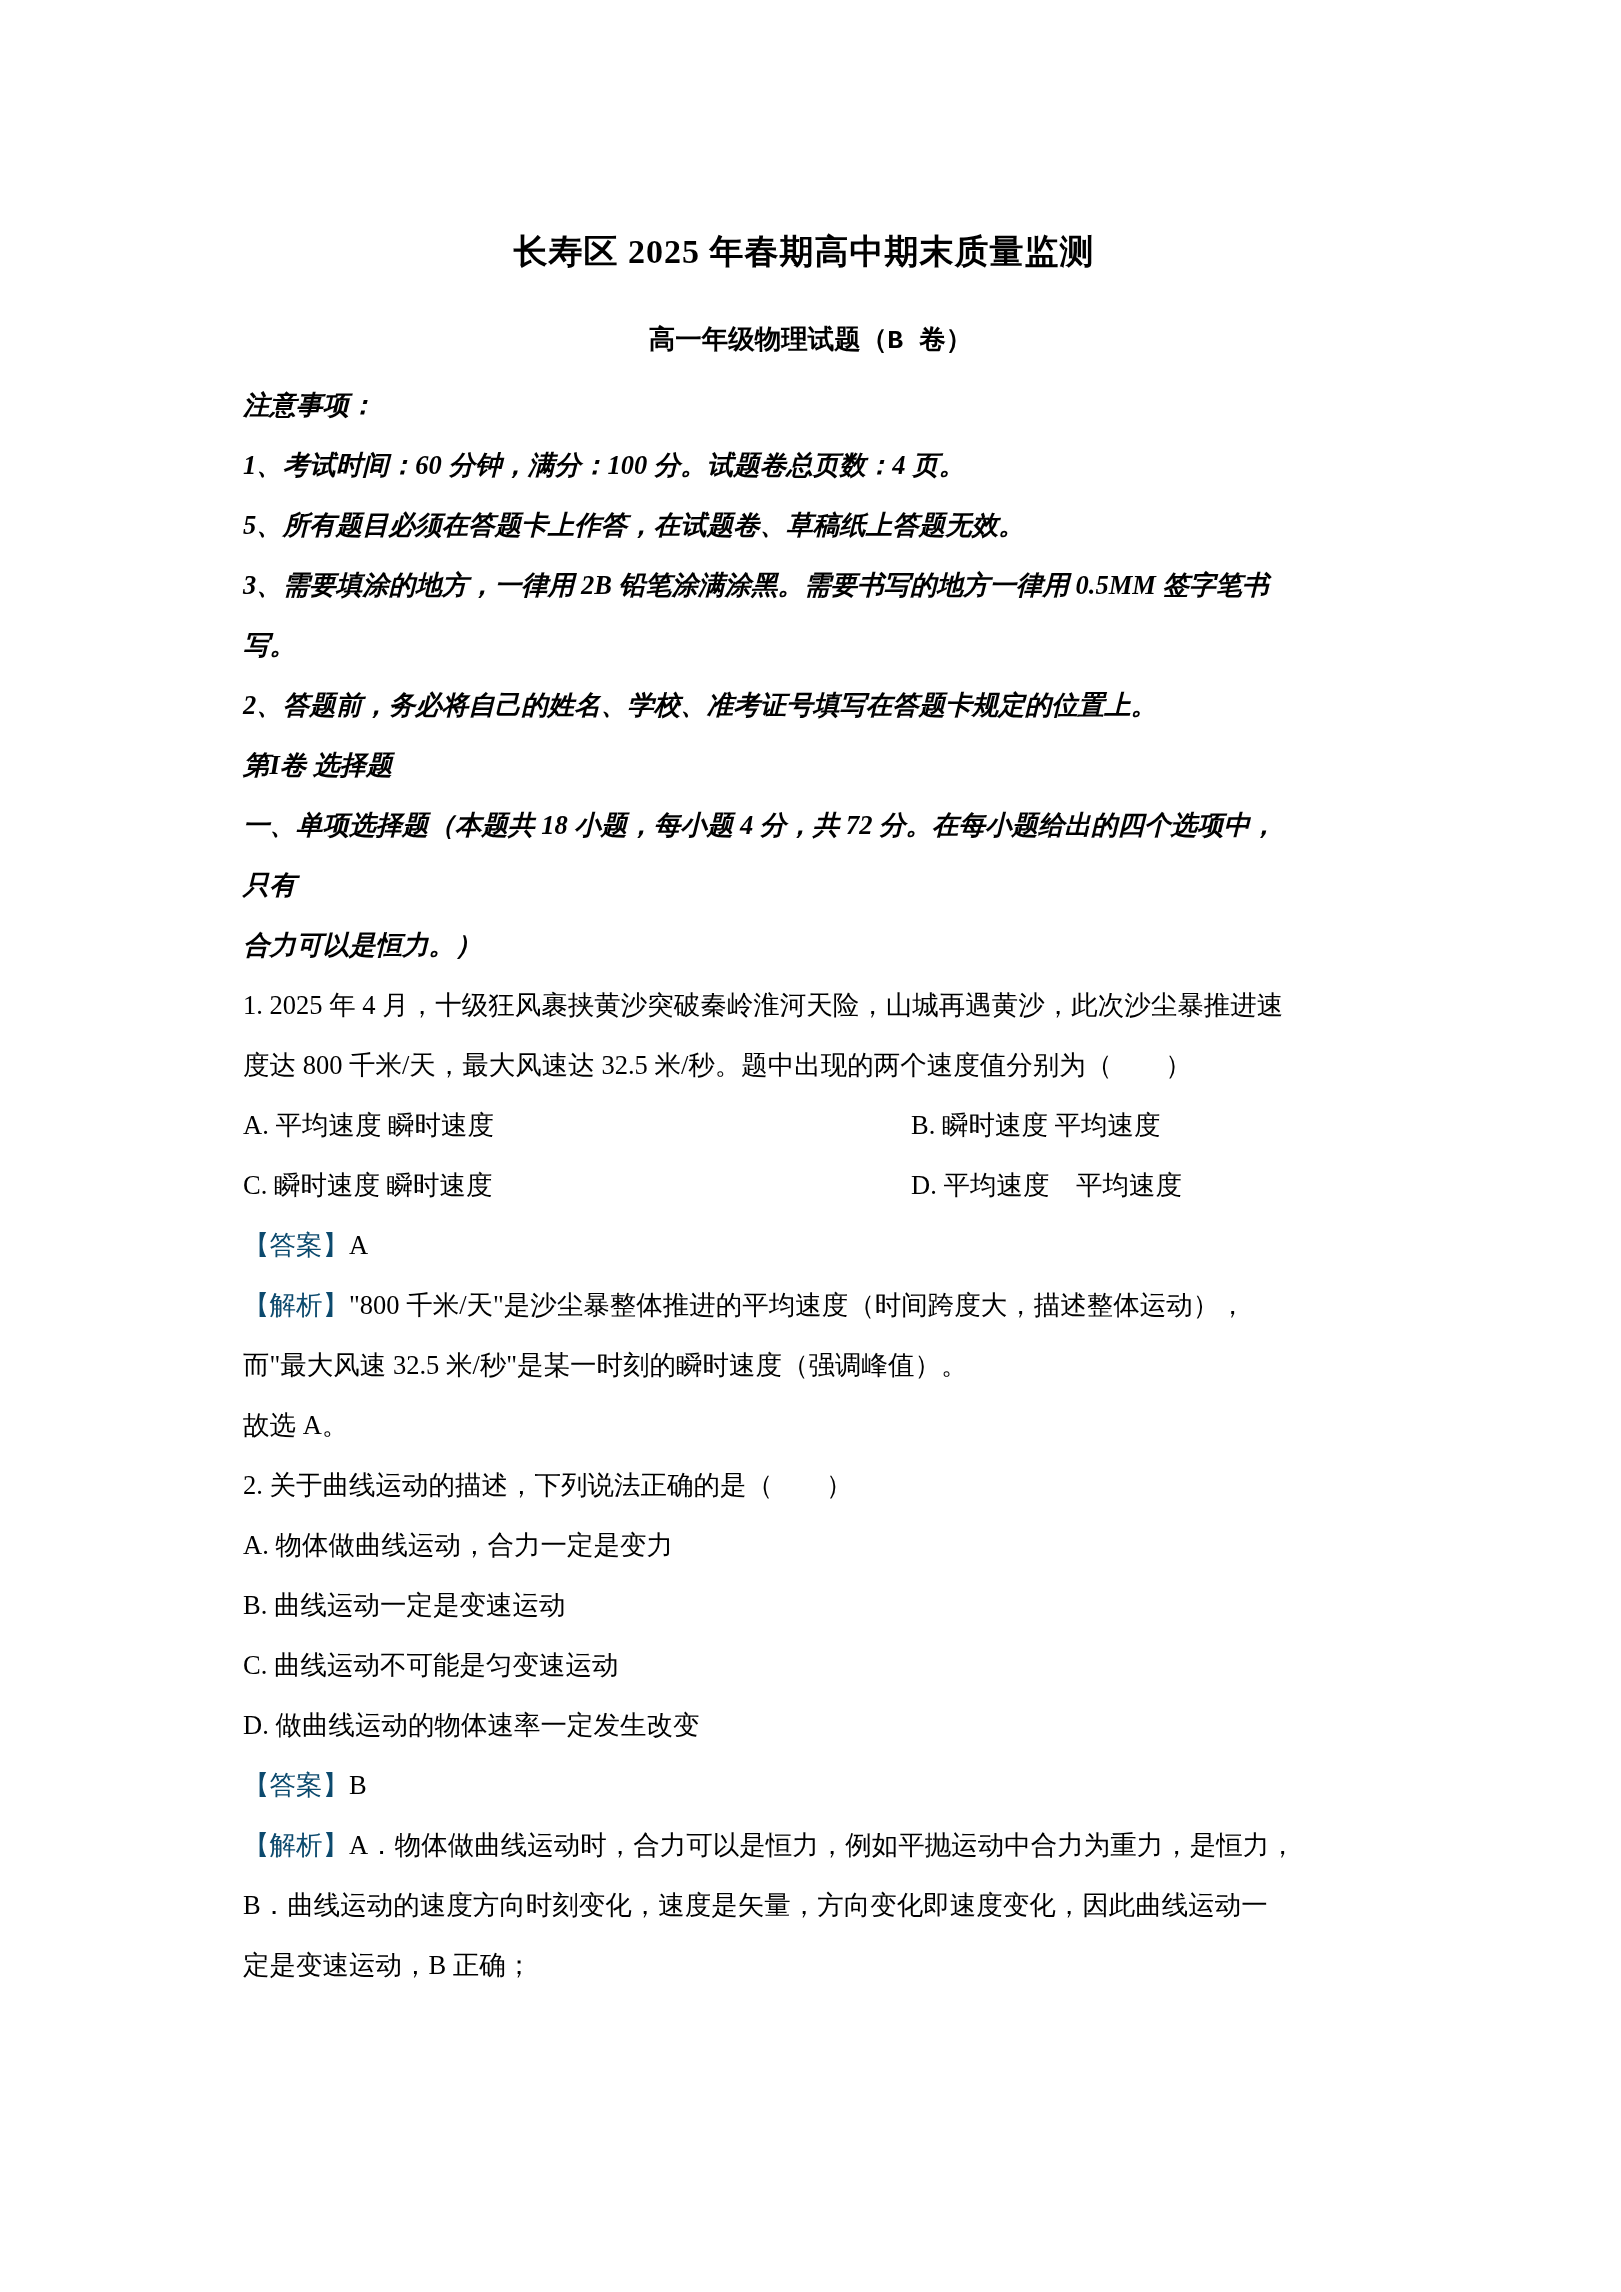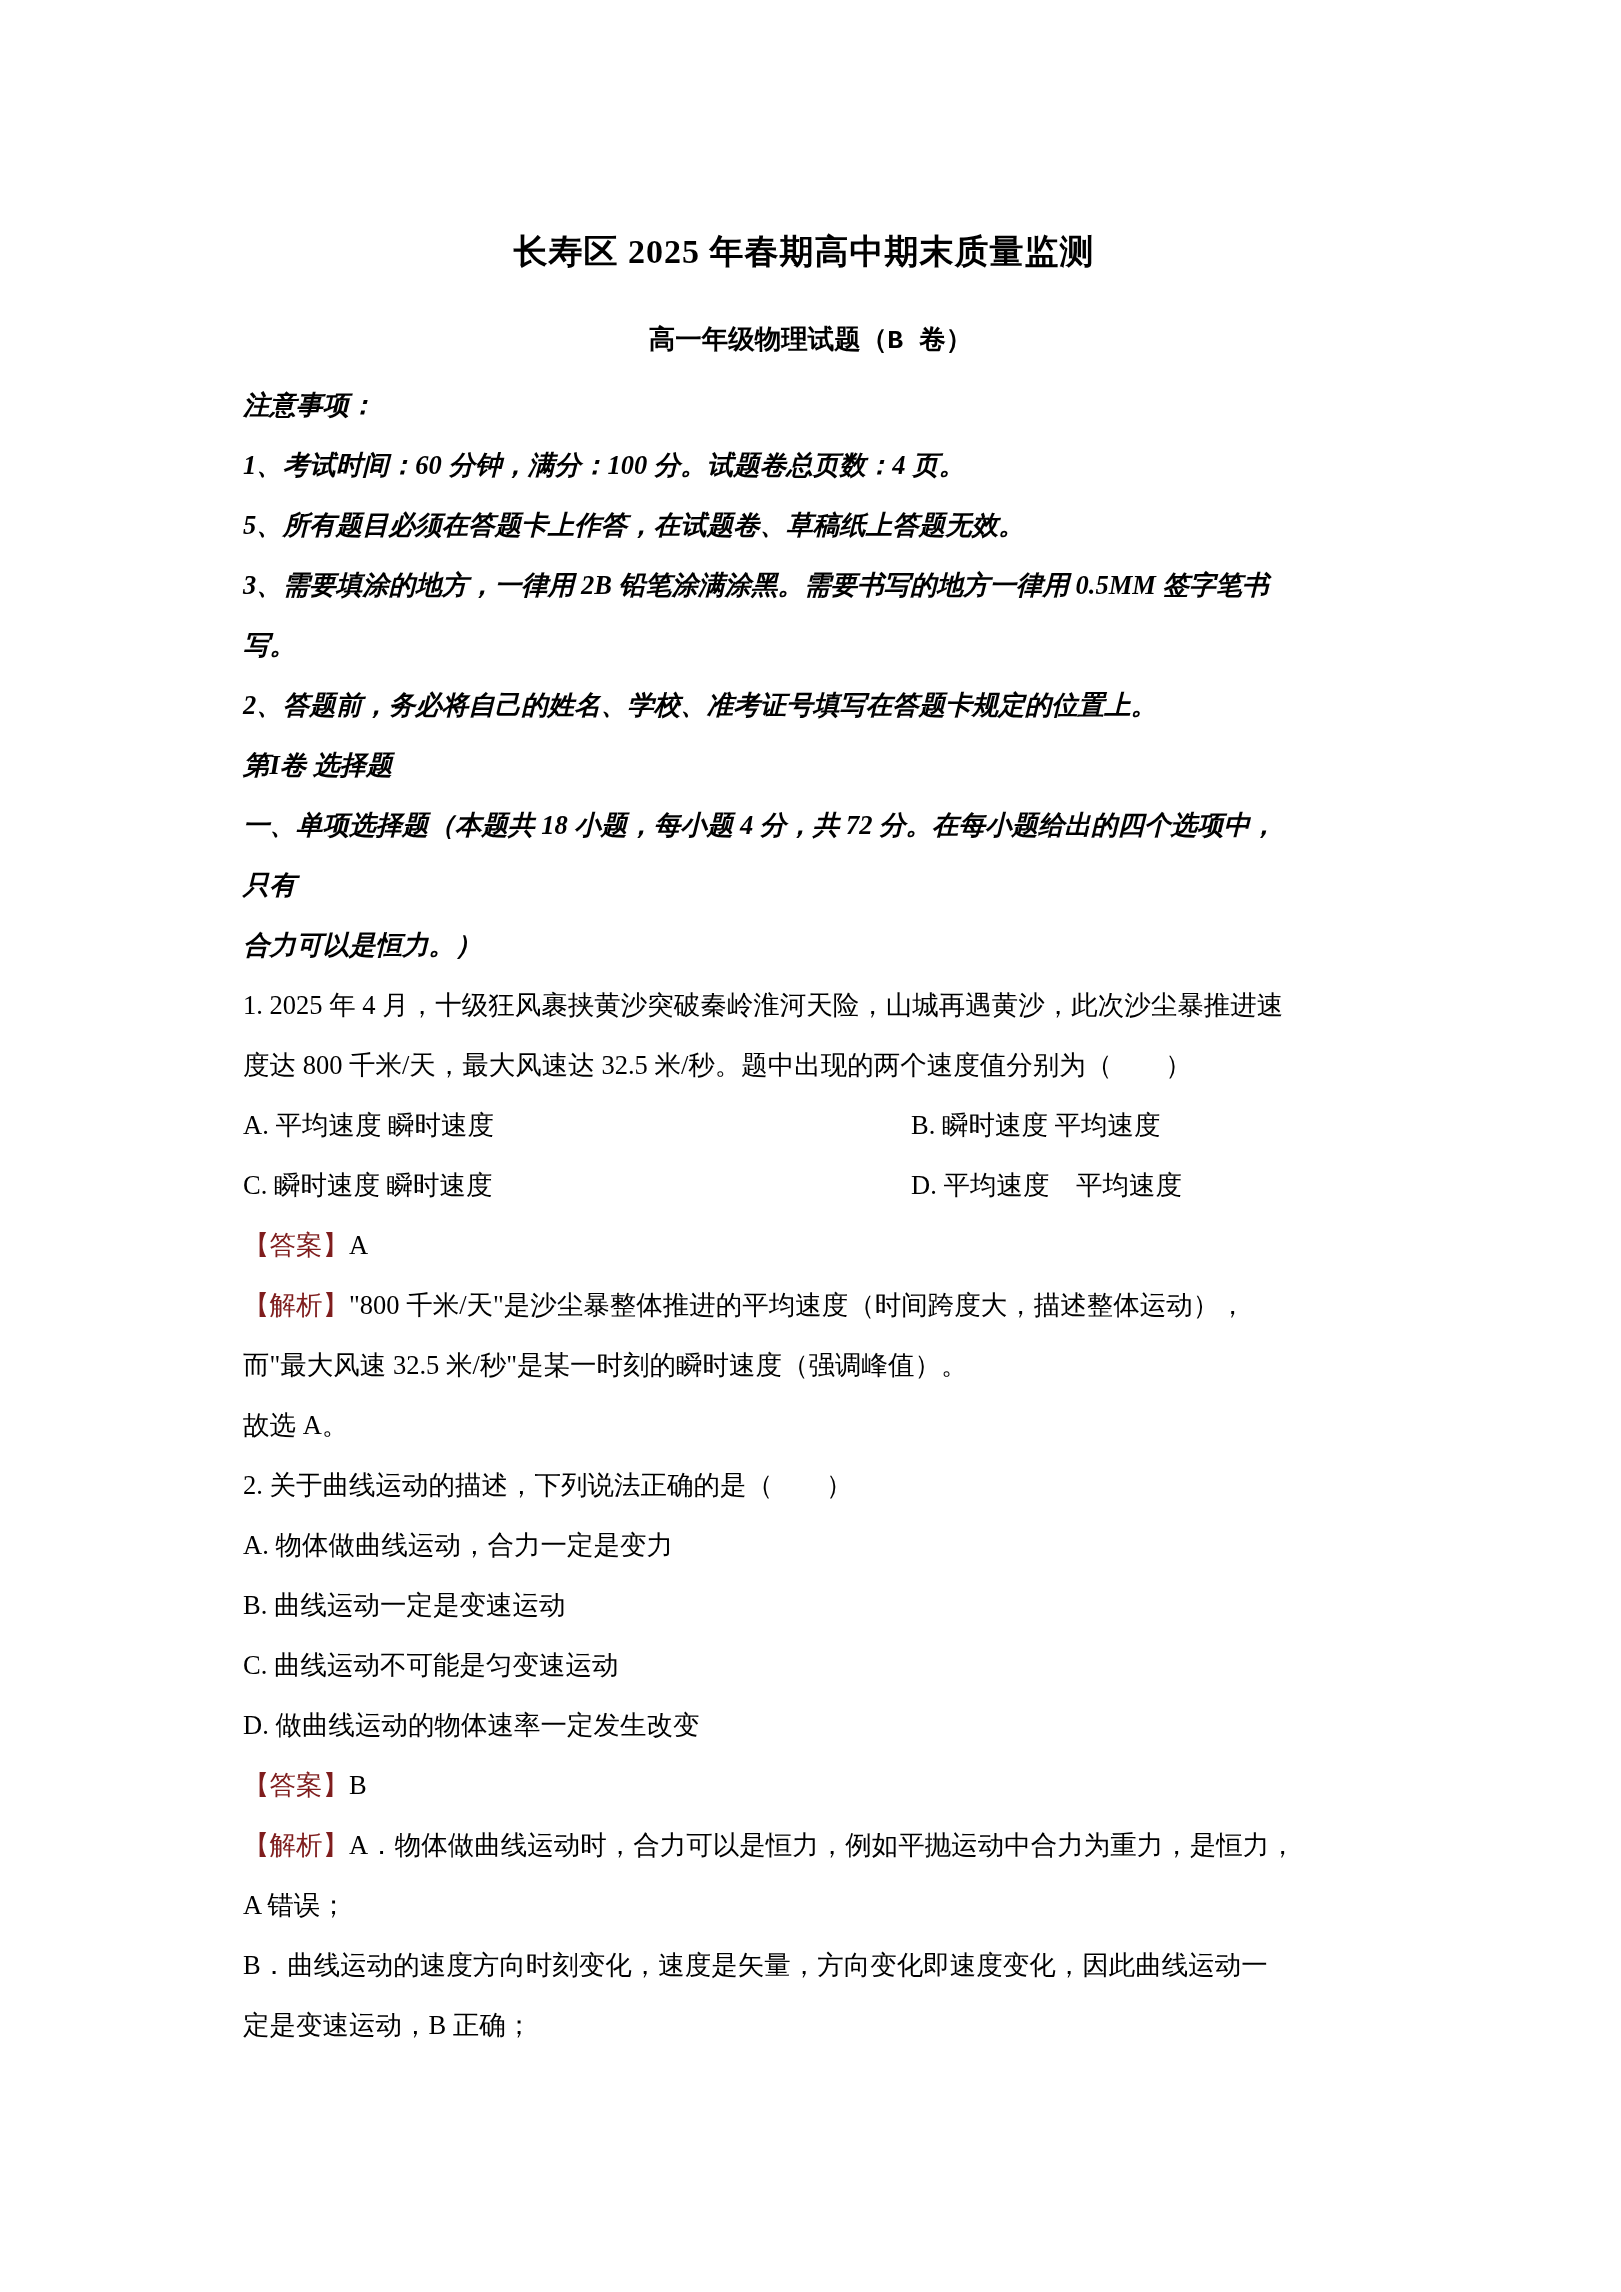--- a/index.html
+++ b/index.html
@@ -38,21 +38,21 @@
     line-height: 60px;
     white-space: nowrap;
     position: relative;
   }
   .bold { font-weight: bold; font-style: italic; }
   .opt-right {
     position: absolute;
     left: 668px;
     top: 0;
   }
-  .tag { color: #7f1d1d; }
+  .tag { color: #0c4a6e; }
 </style>
 </head>
 <body>
 
 <div class="page-title">长寿区 2025 年春期高中期末质量监测</div>
 <div class="page-subtitle">高一年级物理试题（B 卷）</div>
 
 <div class="content">
 
   <div class="line bold">注意事项：</div>
@@ -93,18 +93,17 @@
   <div class="line">B. 曲线运动一定是变速运动</div>
   <div class="line">C. 曲线运动不可能是匀变速运动</div>
   <div class="line">D. 做曲线运动的物体速率一定发生改变</div>
 
   <div class="line">
     <span class="tag">【答案】</span><span>B</span>
   </div>
   <div class="line">
     <span class="tag">【解析】</span><span>A．物体做曲线运动时，合力可以是恒力，例如平抛运动中合力为重力，是恒力，</span>
   </div>
-  <div class="line">A 错误；</div>
   <div class="line">B．曲线运动的速度方向时刻变化，速度是矢量，方向变化即速度变化，因此曲线运动一</div>
   <div class="line">定是变速运动，B 正确；</div>
 
 </div>
 
 
 </body></html>

